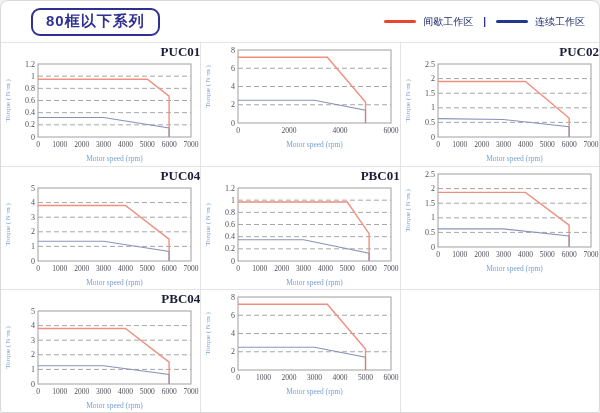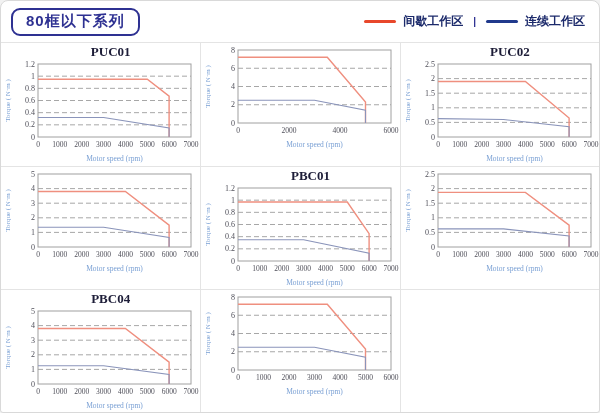--- a/index.html
+++ b/index.html
@@ -3,38 +3,38 @@
 <meta charset="utf-8">
 <style>
   html,body { margin:0; padding:0; background:#f2f2f2; font-family:"Liberation Sans", sans-serif; }
   .page {
     width:600px; height:413px; box-sizing:border-box; background:#ffffff;
     border:1px solid #d9d9d9; border-radius:8px 8px 3px 3px; overflow:hidden;
     position:relative;
   }
   .header {
     height:41px; display:flex; align-items:center; justify-content:space-between;
-    padding:0 14px 0 10px; box-sizing:border-box;
+    padding:0 14px 0 10px; box-sizing:border-box;margin-left:20px;
   }
   .badge {
     border:2px solid #2e3192; border-radius:9px; padding:2px 13px 3px 13px;
     font-size:15px; font-weight:bold; color:#2e3192; letter-spacing:1px;
   }
   .legend { display:flex; align-items:center; gap:7px; }
-  .legend-label { font-size:12px; font-weight:bold; color:#1c2a6b; }
+  .legend-label { font-size:10px; font-weight:normal; color:#1c2a6b; }
   .legend-sep { font-size:10px; font-weight:bold; color:#2e3192; margin:0 3px; }
   .swatch { width:32px; height:3px; border-radius:2px; background:#888; }
   .grid {
     display:grid; grid-template-columns:1fr 1fr 1fr; grid-auto-rows:123.6px;
     width:100%; box-sizing:border-box;
   }
   .cell { border-top:1px solid #e4e4e4; box-sizing:border-box; padding-top:2px; overflow:hidden; }
   .cell:not(:nth-child(3n+1)) { border-left:1px solid #e4e4e4; }
   .chart-title {
-    text-align:center; font-family:"Liberation Serif","DejaVu Serif",serif;
+    text-align:right; font-family:"Liberation Serif","DejaVu Serif",serif;
     font-weight:bold; font-size:13px; color:#1d1d38; height:14px; line-height:14px;margin-left:20px;
   }
   .caret { display:none; width:1px; height:11px; background:#44446a; vertical-align:-1px; margin-right:1px; }
   .caret.on { display:inline-block; }
   svg text { font-family:"Liberation Serif","DejaVu Serif",serif; }
 </style>
 </head>
 <body>
 
 <div class="page">
@@ -123,20 +123,21 @@
             <text x="146.28571428571428" y="88" text-anchor="middle" font-size="7.5" fill="#50505a">5000</text>
             <text x="168.14285714285714" y="88" text-anchor="middle" font-size="7.5" fill="#50505a">6000</text>
             <text x="190" y="88" text-anchor="middle" font-size="7.5" fill="#50505a">7000</text>
             <text x="9" y="41.5" text-anchor="middle" font-size="7" fill="#7aa0d4" transform="rotate(-90 9 41.5)">Torque ( N·m )</text>
             <text x="113.5" y="102" text-anchor="middle" font-size="7.5" fill="#7aa0d4">Motor speed (rpm)</text>
             <polyline points="37.0,22.5 124.4,22.5 168.1,59.0 168.1,78.0" fill="none" stroke="#ef8f7f" stroke-width="1.4"></polyline>
             <polyline points="37.0,59.6 102.6,60.5 168.1,67.8 168.1,78.0" fill="none" stroke="#8a94ba" stroke-width="1.1"></polyline>
           </svg></div>
     </div>
     <div class="cell">
+      <div class="chart-title"><span>PUC04</span></div>
       <div><svg width="199" height="105" viewBox="0 0 199 105">
             <line x1="37" y1="63.4" x2="190" y2="63.4" stroke="#909090" stroke-width="0.8" stroke-dasharray="5 3"></line>
             <line x1="37" y1="48.8" x2="190" y2="48.8" stroke="#909090" stroke-width="0.8" stroke-dasharray="5 3"></line>
             <line x1="37" y1="34.2" x2="190" y2="34.2" stroke="#909090" stroke-width="0.8" stroke-dasharray="5 3"></line>
             <line x1="37" y1="19.599999999999994" x2="190" y2="19.599999999999994" stroke="#909090" stroke-width="0.8" stroke-dasharray="5 3"></line>
             <rect x="37" y="5" width="153" height="73" fill="none" stroke="#a0a0a0" stroke-width="1"></rect>
             <text x="34" y="80.6" text-anchor="end" font-size="8" fill="#50505a">0</text>
             <text x="34" y="66" text-anchor="end" font-size="8" fill="#50505a">1</text>
             <text x="34" y="51.4" text-anchor="end" font-size="8" fill="#50505a">2</text>
             <text x="34" y="36.800000000000004" text-anchor="end" font-size="8" fill="#50505a">3</text>

